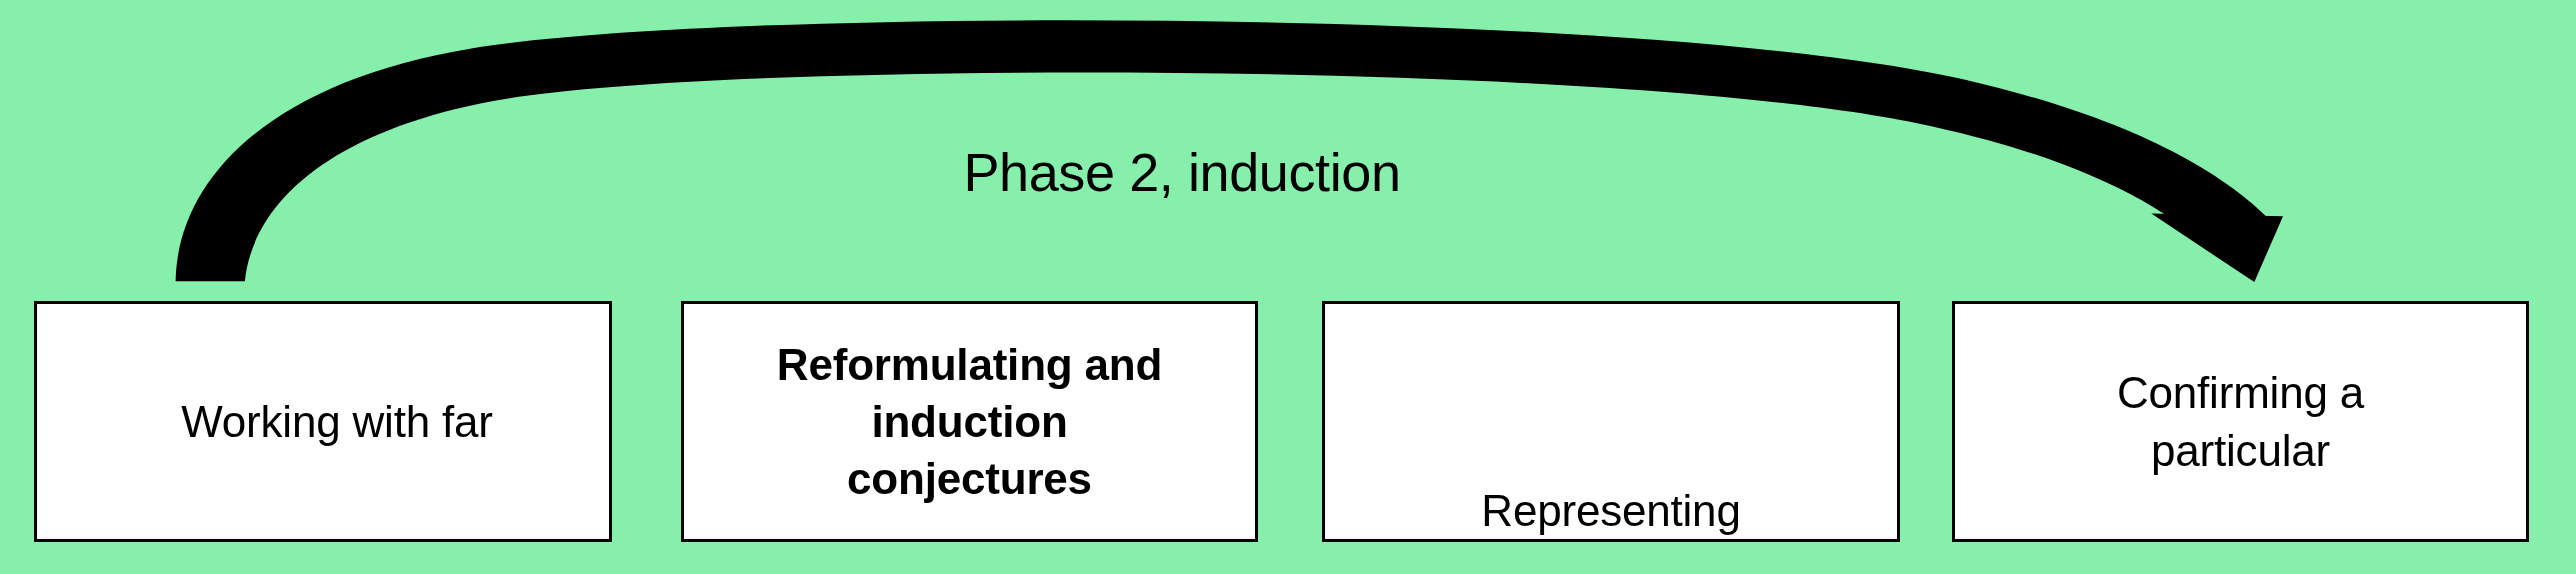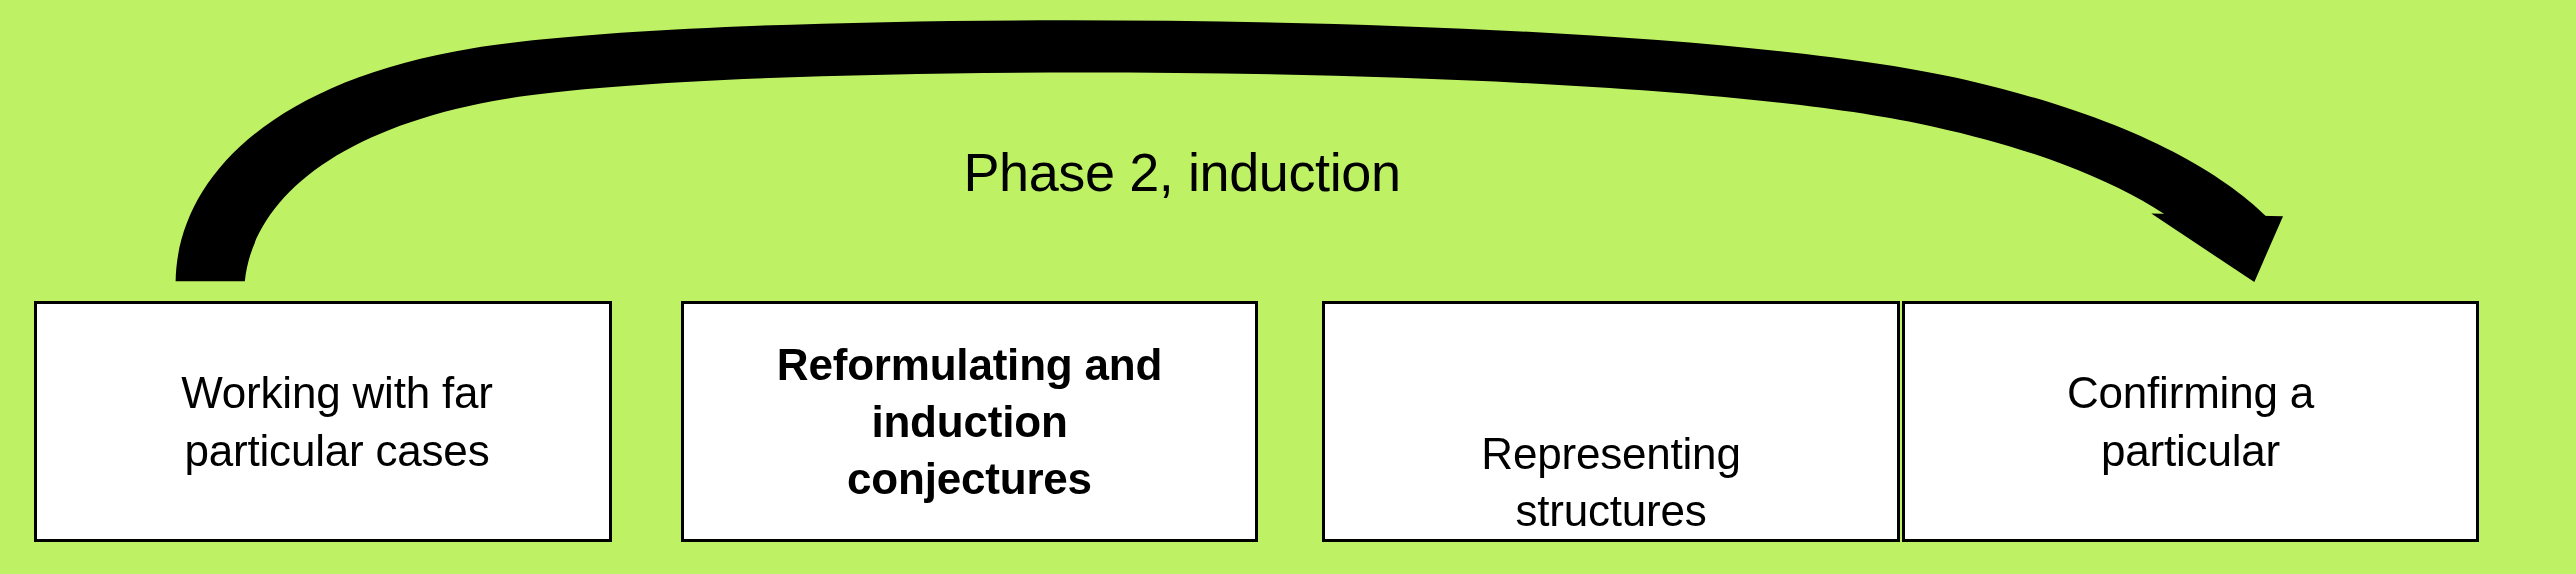--- a/index.html
+++ b/index.html
@@ -8,21 +8,21 @@
     padding: 0;
     background: #ffffff;
   }
   body {
     font-family: "Liberation Sans", sans-serif;
   }
   #diagram-canvas {
     position: relative;
     width: 2576px;
     height: 575px;
-    background: #bef264;
+    background: #86efac;
     overflow: hidden;
   }
   #arrow-layer {
     position: absolute;
     left: 0;
     top: 0;
     width: 2576px;
     height: 575px;
     pointer-events: none;
   }
@@ -53,21 +53,21 @@
     font-size: 44px;
     line-height: 1.30;
     color: #000000;
     text-align: center;
     padding: 0 15px;
     letter-spacing: -0.2px;
   }
   #stage-box-0 { left: 34px;   width: 578px; padding-left: 28px; }
   #stage-box-1 { left: 681px;  width: 577px; font-weight: bold; }
   #stage-box-2 { left: 1322px; width: 578px; align-items: flex-end; }
-  #stage-box-3 { left: 1902px; width: 577px; }
+  #stage-box-3 { left: 1952px; width: 577px; }
 </style>
 </head>
 <body>
 
 <div id="diagram-canvas">
 
   <svg id="arrow-layer" viewBox="0 0 3051 681" width="2576" height="575" xmlns="http://www.w3.org/2000/svg">
 
     <path fill="#000000" stroke="none" d="M 208,333
              C 210,212 320,96 560,57
@@ -80,36 +80,34 @@
              Z"></path>
 
     <polygon fill="#000000" stroke="none" points="2548,253 2704,256 2670,334"></polygon>
   </svg>
 
   <div class="phase-label">Phase 2, induction</div>
 
   <div class="stage-box" id="stage-box-0">
     <div class="stage-box-label">
       <span>Working with far</span><br>
-      <span>particular cases</span>
     </div>
   </div>
 
   <div class="stage-box" id="stage-box-1">
     <div class="stage-box-label">
       <span>Reformulating and</span><br>
       <span>induction</span><br>
       <span>conjectures</span>
     </div>
   </div>
 
   <div class="stage-box" id="stage-box-2">
     <div class="stage-box-label">
       <span>Representing</span><br>
-      <span>structures</span>
     </div>
   </div>
 
   <div class="stage-box" id="stage-box-3">
     <div class="stage-box-label">
       <span>Confirming a</span><br>
       <span>particular</span>
     </div>
   </div>
 

